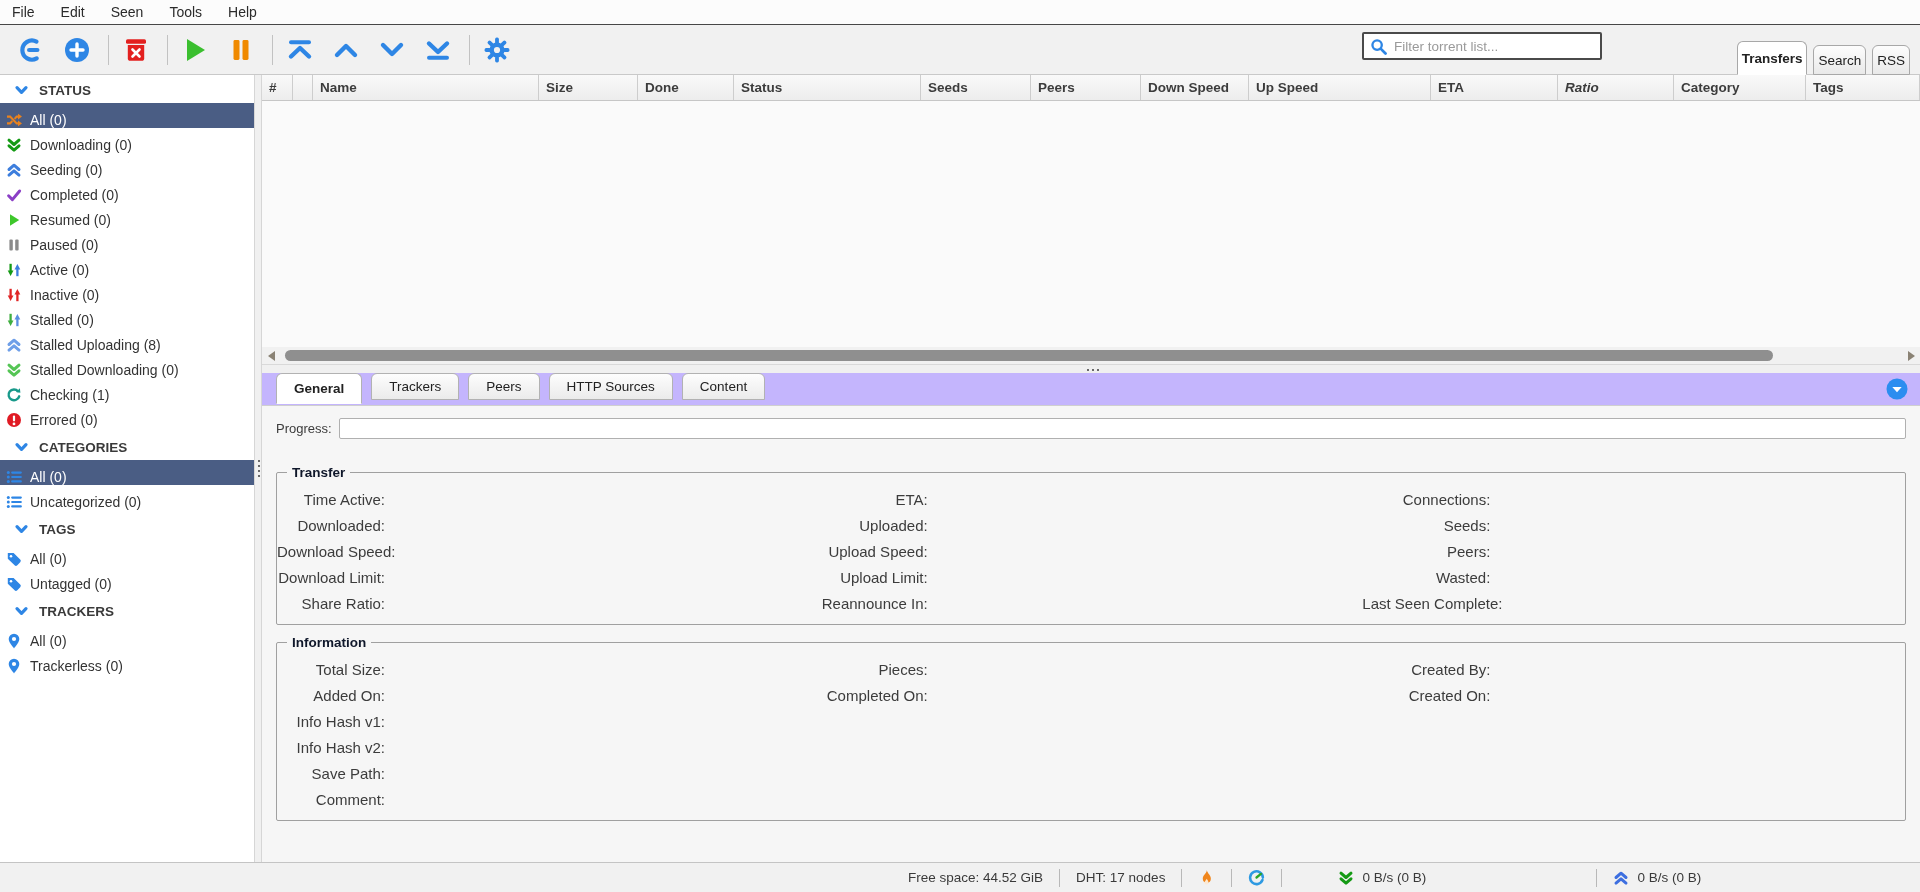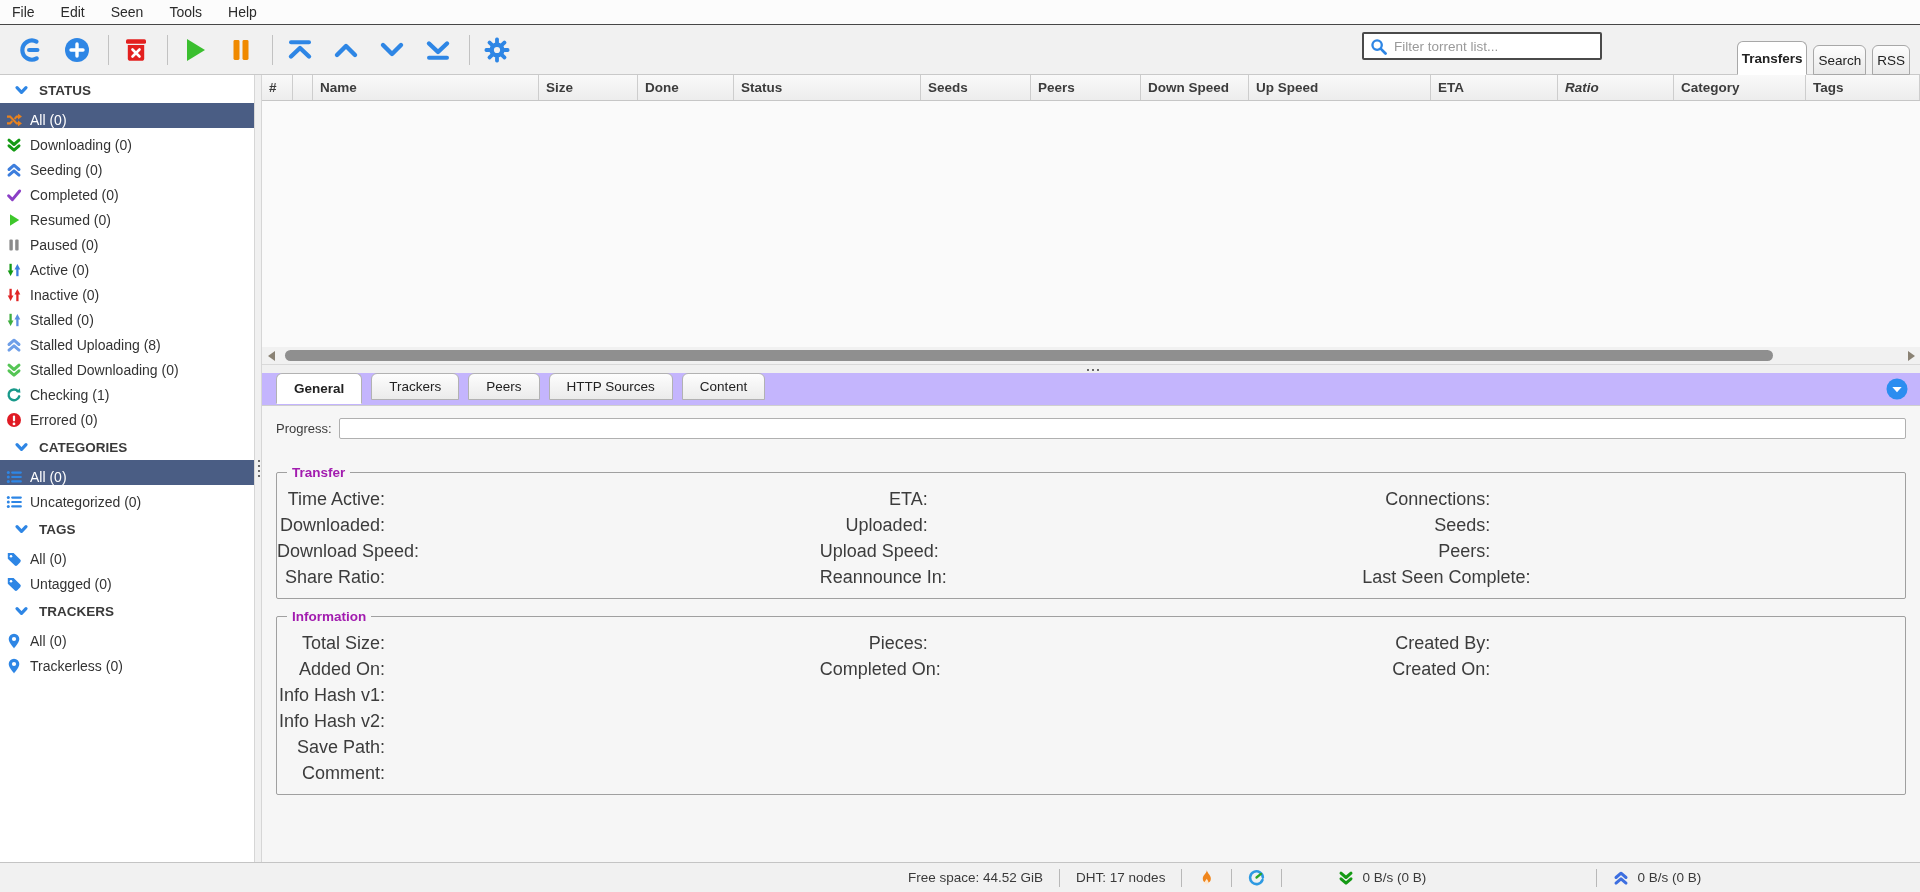--- a/index.html
+++ b/index.html
@@ -53,24 +53,24 @@
 .details{flex:1;background:#f6f6f6;display:flex;flex-direction:column;min-height:0;overflow:hidden}
 .dtabs{height:33px;padding-left:14px;display:flex;align-items:flex-start;border-bottom:1px solid #cfcfcf;position:relative;background:#c4b5fd;flex:0 0 auto}
 .dtab{height:27px;display:flex;align-items:center;padding:0 17px;font-size:13.5px;color:#222;background:linear-gradient(#fdfdfd,#ebebeb);border:1px solid #b2b2b2;border-radius:6px 6px 0 0;margin-right:9px;cursor:pointer}
 .dtab.active{background:#fff;font-weight:bold;height:31px;margin-bottom:-1px;border-bottom:1px solid #fff}
 .collapse-btn{position:absolute;right:12px;top:5px;width:22px;height:22px;cursor:pointer}
 .progress-row{display:flex;align-items:center;padding:12px 14px 10px;flex:0 0 auto}
 .progress-label{font-size:13px;color:#3c3c3c;margin-right:7px}
 .progress-bar{flex:1;height:21px;background:#fff;border:1px solid #b0b0b0;border-radius:2px}
 .grp{margin:4px 14px 10px;border:1px solid #a0a0a0;border-radius:2px;padding:6px 0 8px}
 .grp.firstgrp{margin-top:16px}
-.grp legend{margin-left:10px;padding:0 5px;font-size:13.5px;font-weight:bold;color:#a21caf}
+.grp legend{margin-left:10px;padding:0 5px;font-size:13.5px;font-weight:bold;color:#0f172a}
 .grp-row{display:flex;height:26px;align-items:center}
 .grp-cell{flex:1;display:flex;align-items:center;min-width:0}
-.fl{display:inline-block;width:108px;text-align:right;font-size:18px;color:#3c3c3c;white-space:nowrap}
+.fl{display:inline-block;width:108px;text-align:right;font-size:15px;color:#3c3c3c;white-space:nowrap}
 .grp-cell.c2 .fl{width:128px}
 .fv{flex:1}
 
 .statusbar{height:30px;background:#f1f1f1;border-top:1px solid #c4c4c4;display:flex;align-items:center;flex:0 0 auto;font-size:13.5px;color:#3a3a3a}
 .st-spacer{width:908px;flex:0 0 auto}
 .st-sep{width:1px;height:18px;background:#b8b8b8;margin:0 16px;flex:0 0 auto}
 .st-ic{width:17px;height:17px;flex:0 0 auto;cursor:pointer}
 .st-speed{display:flex;align-items:center}
 .st-speed .st-ic{width:16px;height:16px;margin-right:8px;cursor:default}
 .st-dl{width:242px;margin-left:40px;flex:0 0 auto}
@@ -457,20 +457,34 @@
                 <div class="grp-cell c0">
                   <span class="fl">Download Speed:</span>
                   <span class="fv"></span>
                 </div>
                 <div class="grp-cell c1">
                   <span class="fl">Upload Speed:</span>
                   <span class="fv"></span>
                 </div>
                 <div class="grp-cell c2">
                   <span class="fl">Peers:</span>
+                  <span class="fv"></span>
+                </div>
+              </div>
+              <div class="grp-row">
+                <div class="grp-cell c0">
+                  <span class="fl">Download Limit:</span>
+                  <span class="fv"></span>
+                </div>
+                <div class="grp-cell c1">
+                  <span class="fl">Upload Limit:</span>
+                  <span class="fv"></span>
+                </div>
+                <div class="grp-cell c2">
+                  <span class="fl">Wasted:</span>
                   <span class="fv"></span>
                 </div>
               </div>
               <div class="grp-row">
                 <div class="grp-cell c0">
                   <span class="fl">Share Ratio:</span>
                   <span class="fv"></span>
                 </div>
                 <div class="grp-cell c1">
                   <span class="fl">Reannounce In:</span>

